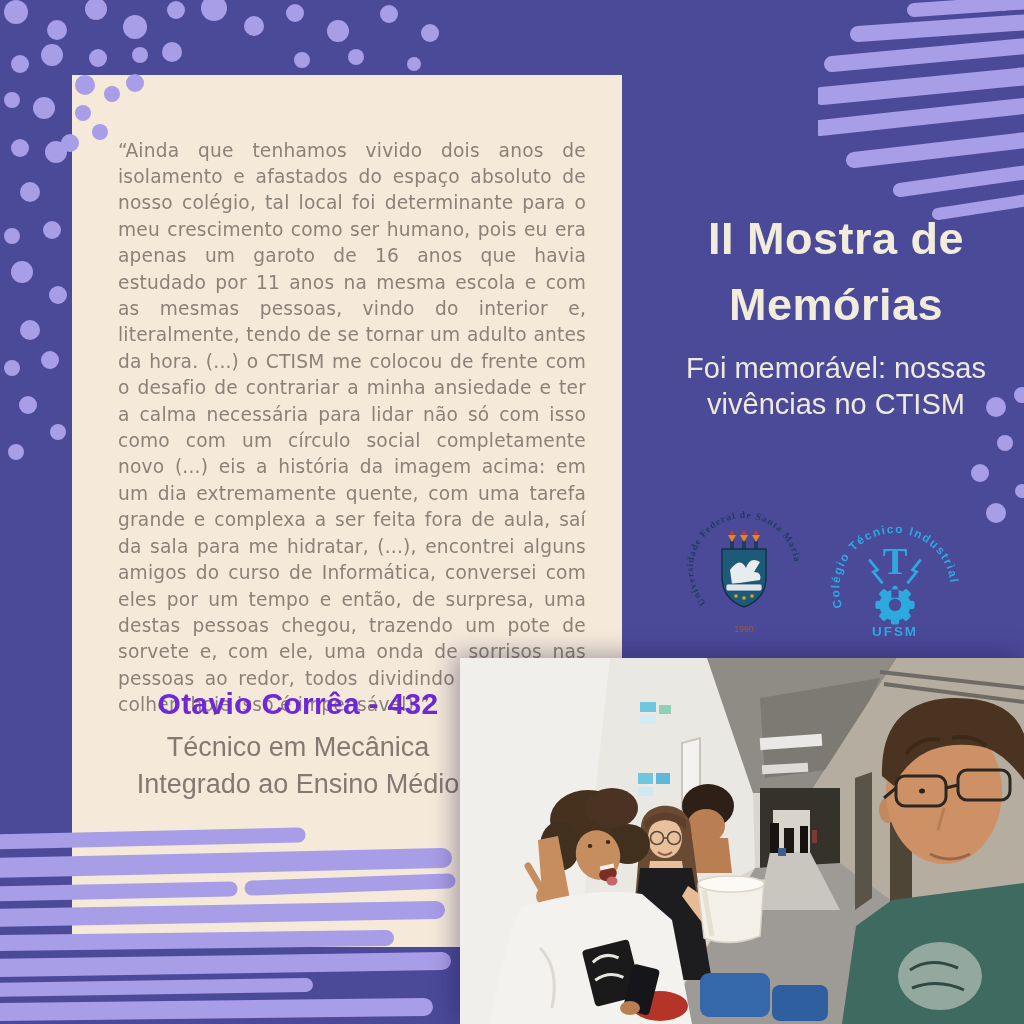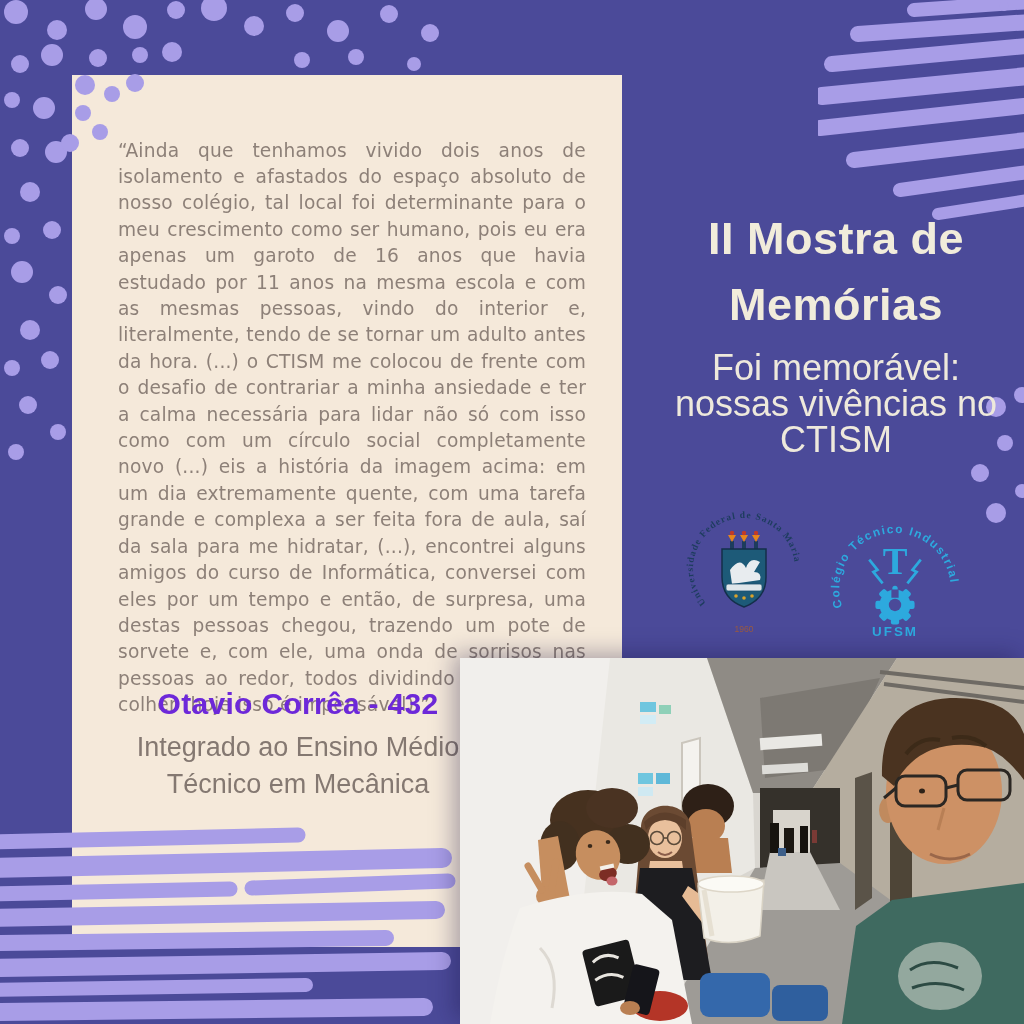--- a/index.html
+++ b/index.html
@@ -13,21 +13,21 @@
               background:#f5e9da;z-index:1;}
   .quote-text{position:absolute;top:44px;left:46px;width:468px;
               font-family:"DejaVu Sans",sans-serif;font-size:18.6px;line-height:26.4px;
               letter-spacing:.2px;color:#8d8078;text-align:justify;}
   .author{position:absolute;top:612px;left:2px;width:448px;text-align:center;}
   .author-name{font-size:30px;font-weight:bold;color:#6d28d9;letter-spacing:.3px;}
   .author-course{font-size:27px;line-height:37px;color:#847871;margin-top:8px;}
 
   .title-block{position:absolute;left:652px;top:206px;width:368px;text-align:center;z-index:1;}
   .event-title{font-size:45px;line-height:66px;font-weight:bold;color:#f1ecdb;letter-spacing:.5px;}
-  .event-subtitle{font-size:36px;line-height:36px;margin-top:12px;color:#eee9dc;}
+  .event-subtitle{font-size:29px;line-height:36px;margin-top:12px;color:#eee9dc;}
 
   .logos{position:absolute;left:684px;top:506px;display:flex;align-items:center;gap:24px;z-index:1;}
 
   .photo{position:absolute;left:460px;top:658px;width:564px;height:366px;z-index:4;
          box-shadow:-6px -4px 22px rgba(22,18,62,.35);background:#d9d6d0;}
 </style>
 </head>
 <body>
 
 <div class="canvas">
@@ -55,22 +55,22 @@
       <circle cx="38" cy="128" r="10"></circle>
         <circle cx="64" cy="106" r="7"></circle>
     </g>
   </svg>
 
   <div class="quote-card">
     <p class="quote-text">“Ainda que tenhamos vivido dois anos de isolamento e afastados do espaço absoluto de nosso colégio, tal local foi determinante para o meu crescimento como ser humano, pois eu era apenas um garoto de 16 anos que havia estudado por 11 anos na mesma escola e com as mesmas pessoas, vindo do interior e, literalmente, tendo de se tornar um adulto antes da hora. (...) o CTISM me colocou de frente com o desafio de contrariar a minha ansiedade e ter a calma necessária para lidar não só com isso como com um círculo social completamente novo (...) eis a história da imagem acima: em um dia extremamente quente, com uma tarefa grande e complexa a ser feita fora de aula, saí da sala para me hidratar, (...), encontrei alguns amigos do curso de Informática, conversei com eles por um tempo e então, de surpresa, uma destas pessoas chegou, trazendo um pote de sorvete e, com ele, uma onda de sorrisos nas pessoas ao redor, todos dividindo apenas uma colher (hoje isso é impensável).”</p>
     <div class="author">
       <div class="author-name">Otavio Corrêa - 432</div>
       <div class="author-course">
+        <div>Técnico em Mecânica</div>
         <div>Integrado ao Ensino Médio</div>
-        <div>Técnico em Mecânica</div>
       </div>
     </div>
   </div>
 
   <svg class="decor z2" style="left:0;top:0" width="460" height="470" viewBox="0 0 460 470">
     <g fill="#a89de7">
       <circle cx="16" cy="12" r="12"></circle>
         <circle cx="57" cy="30" r="10"></circle>
         <circle cx="96" cy="9" r="11"></circle>
       <circle cx="135" cy="27" r="12"></circle>

